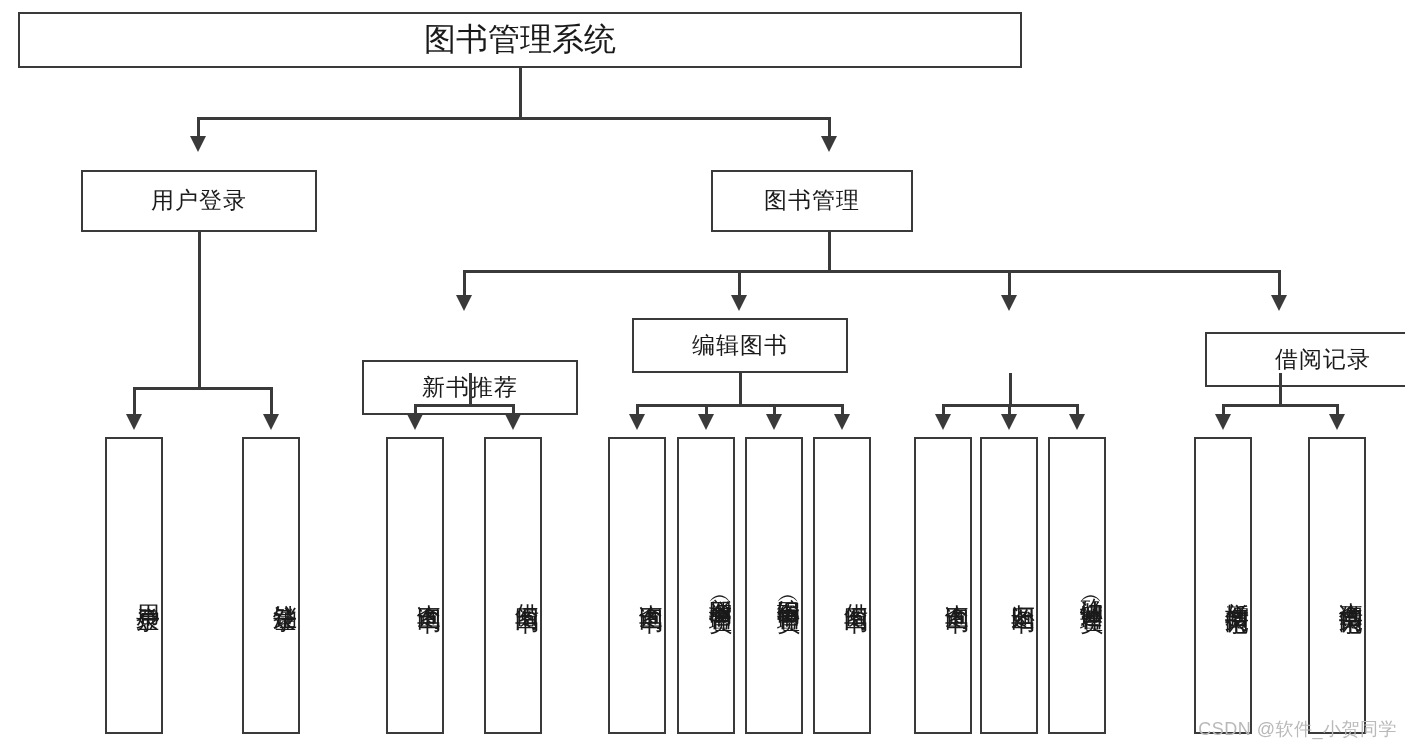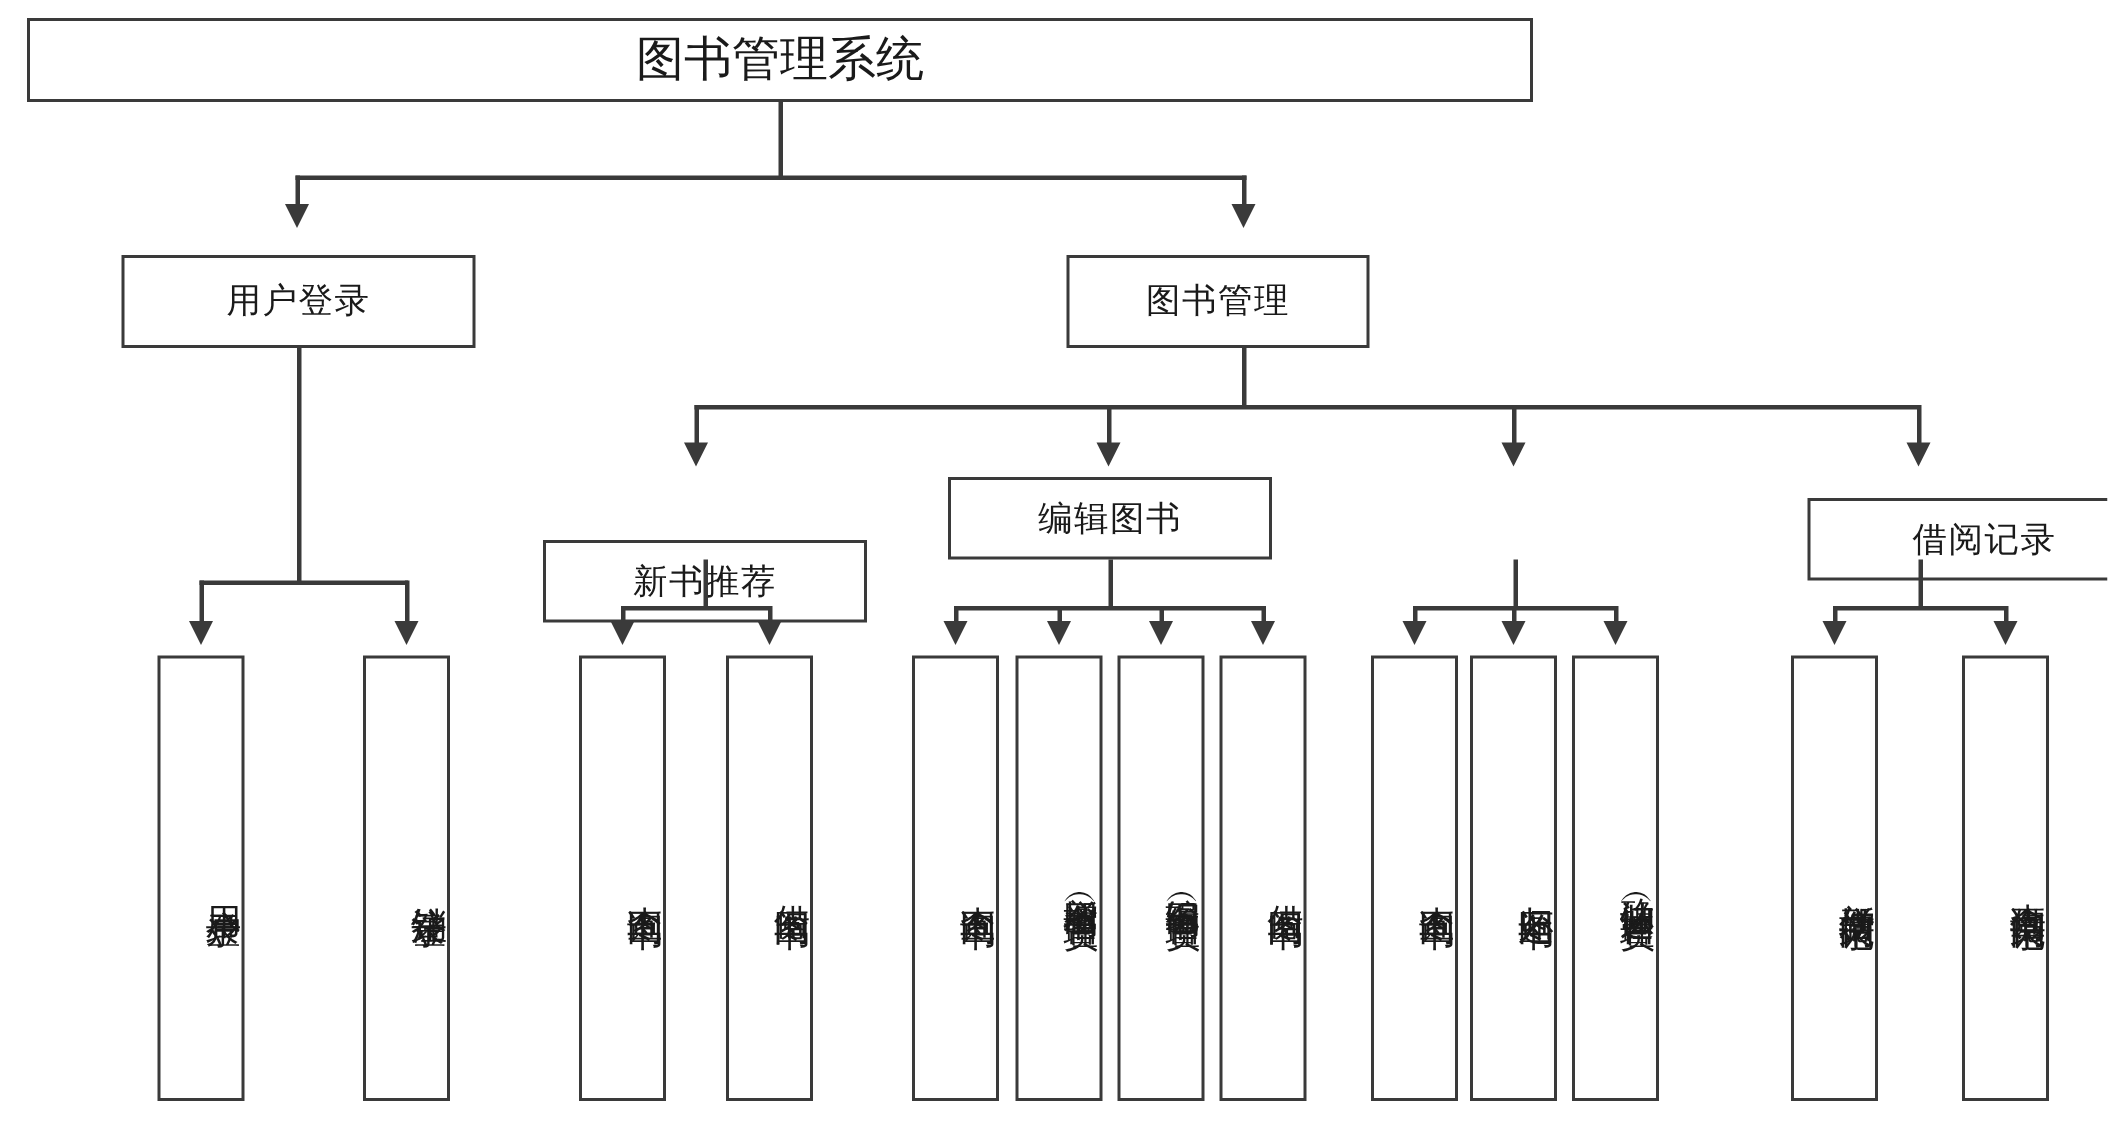--- a/index.html
+++ b/index.html
@@ -203,14 +203,15 @@
     <span class="leaf-label">确认归还（管理员）</span>
   </div>
 
   <div class="node leaf" style="left:1194px; top:437px; width:58px; height:297px;">
     <span class="leaf-label">新增借阅记录</span>
   </div>
   <div class="node leaf" style="left:1308px; top:437px; width:58px; height:297px;">
     <span class="leaf-label">查询借阅记录</span>
   </div>
 
+  <div class="watermark">CSDN @软件_小贺同学</div>
 
 </div>
 
 </body></html>

